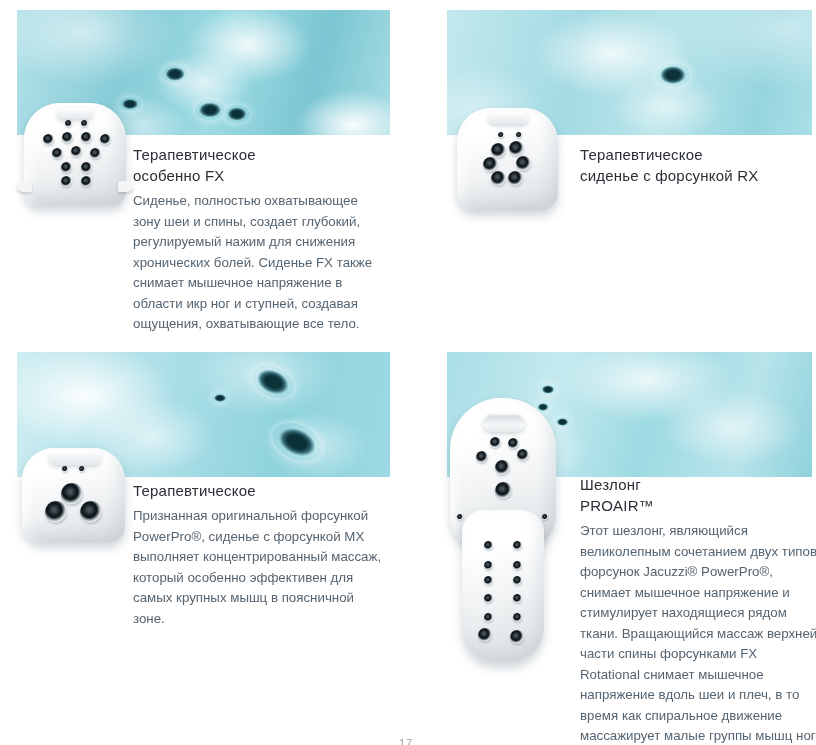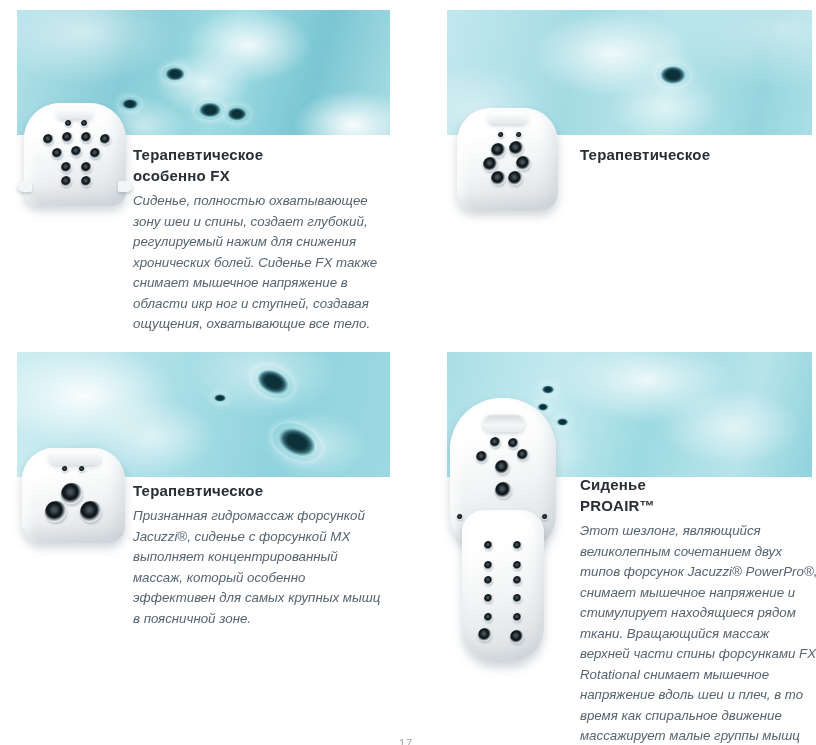--- a/index.html
+++ b/index.html
@@ -94,25 +94,25 @@
   .seat-pa .pa-top{left:0;top:0;width:106px;height:152px;border-radius:52px 52px 34px 34px;}
   .seat-pa .pa-bottom{left:12px;top:112px;width:82px;height:152px;border-radius:22px 22px 34px 34px;box-shadow:0 6px 10px rgba(50,75,85,.22), inset -6px -8px 14px rgba(130,150,160,.16);}
   .seat-pa .headrest{left:33px;top:16px;width:42px;height:18px;background:linear-gradient(#cfd6d9,#f5f7f8 60%,#e6eaec);}
   
   .textblock{position:absolute;}
   .tb-fx{left:133px;top:144px;width:250px;}
   .tb-rx{left:580px;top:144px;width:236px;}
   .tb-mx{left:133px;top:480px;width:252px;}
   .tb-pa{left:580px;top:474px;width:240px;}
   .title{
-    margin:0;font-size:15px;line-height:21px;font-weight:bold;
+    margin:0;font-size:15px;line-height:21px;font-weight:normal;
     color:#2a2e35;letter-spacing:.2px;
   }
   .bodytext{
-    margin:5px 0 0 0;font-size:13.3px;line-height:20.5px;color:#566470;font-style:italic;
+    margin:5px 0 0 0;font-size:13.3px;line-height:20.5px;color:#566470;
   }
   
   .pagenum{position:absolute;left:399px;top:737px;font-size:11px;color:#99a0a7;letter-spacing:1px;}
 </style>
 </head>
 <body>
 
 <div class="banner banner-fx">
   <div class="wjet" style="left:145px;top:55px;width:26px;height:18px;"></div>
   <div class="wjet" style="left:178px;top:90px;width:30px;height:20px;"></div>
@@ -152,40 +152,40 @@
 <div class="jet" style="left: 43px; top: 24px; width: 6px; height: 6px;"></div>
     <div class="jet" style="left: 61px; top: 24px; width: 6px; height: 6px;"></div>
     <div class="jet" style="left: 35.5px; top: 34.5px; width: 15px; height: 15px;"></div>
     <div class="jet" style="left: 53.5px; top: 32.5px; width: 15px; height: 15px;"></div>
     <div class="jet" style="left: 27.5px; top: 48.5px; width: 15px; height: 15px;"></div>
     <div class="jet" style="left: 60.5px; top: 47.5px; width: 15px; height: 15px;"></div>
     <div class="jet" style="left: 35.5px; top: 62.5px; width: 15px; height: 15px;"></div>
     <div class="jet" style="left: 52.5px; top: 62.5px; width: 15px; height: 15px;"></div>
   </div>
 <div class="textblock tb-rx">
-  <h3 class="title"><span>Терапевтическое</span><br></h3>
+  <h3 class="title"><span>Терапевтическое</span><br><span>сиденье с форсункой RX</span></h3>
 </div>
 
 <div class="banner banner-mx">
   <div class="wjet" style="left:234px;top:15px;width:44px;height:30px;transform:rotate(25deg);"></div>
   <div class="wjet" style="left:254px;top:73px;width:52px;height:34px;transform:rotate(25deg);"></div>
   <div class="wjet" style="left:195px;top:41px;width:16px;height:10px;"></div>
 </div>
 <div class="seat seat-mx">
   <div class="shell"></div>
   <div class="headrest"></div>
 <div class="jet" style="left: 42px; top: 18px; width: 6px; height: 6px;"></div>
     <div class="jet" style="left: 59px; top: 18px; width: 6px; height: 6px;"></div>
     <div class="jet" style="left: 41px; top: 35px; width: 22px; height: 22px;"></div>
     <div class="jet" style="left: 25px; top: 53px; width: 22px; height: 22px;"></div>
     <div class="jet" style="left: 60px; top: 53px; width: 22px; height: 22px;"></div>
   </div>
 <div class="textblock tb-mx">
   <h3 class="title"><span>Терапевтическое</span><br></h3>
-  <p class="bodytext">Признанная гидромассаж форсункой Jacuzzi®, сиденье с форсункой MX выполняет концентрированный массаж, который особенно эффективен для самых крупных мышц в поясничной зоне.</p>
+  <p class="bodytext">Признанная оригинальной форсункой PowerPro®, сиденье с форсункой MX выполняет концентрированный массаж, который особенно эффективен для самых крупных мышц в поясничной зоне.</p>
 </div>
 
 <div class="banner banner-pa">
   <div class="wjet" style="left:93px;top:32px;width:16px;height:11px;"></div>
   <div class="wjet" style="left:89px;top:50px;width:14px;height:10px;"></div>
   <div class="wjet" style="left:108px;top:65px;width:15px;height:10px;"></div>
 </div>
 <div class="seat seat-pa">
   <div class="shell pa-top"></div>
   <div class="shell pa-bottom"></div>
@@ -205,17 +205,17 @@
     <div class="jet" style="left: 33.5px; top: 214.5px; width: 9px; height: 9px;"></div>
     <div class="jet" style="left: 62.5px; top: 142.5px; width: 9px; height: 9px;"></div>
     <div class="jet" style="left: 62.5px; top: 162.5px; width: 9px; height: 9px;"></div>
     <div class="jet" style="left: 62.5px; top: 177.5px; width: 9px; height: 9px;"></div>
     <div class="jet" style="left: 62.5px; top: 195.5px; width: 9px; height: 9px;"></div>
     <div class="jet" style="left: 62.5px; top: 214.5px; width: 9px; height: 9px;"></div>
     <div class="jet" style="left: 28px; top: 230px; width: 14px; height: 14px;"></div>
     <div class="jet" style="left: 60px; top: 232px; width: 14px; height: 14px;"></div>
   </div>
 <div class="textblock tb-pa">
-  <h3 class="title"><span>Сиденье</span><br><span>PROAIR™</span></h3>
+  <h3 class="title"><span>Шезлонг</span><br><span>PROAIR™</span></h3>
   <p class="bodytext">Этот шезлонг, являющийся великолепным сочетанием двух типов форсунок Jacuzzi® PowerPro®, снимает мышечное напряжение и стимулирует находящиеся рядом ткани. Вращающийся массаж верхней части спины форсунками FX Rotational снимает мышечное напряжение вдоль шеи и плеч, в то время как спиральное движение массажирует малые группы мышц ног и поясницы.</p>
 </div>
 
 <div class="pagenum">17</div>
 
 </body></html>

